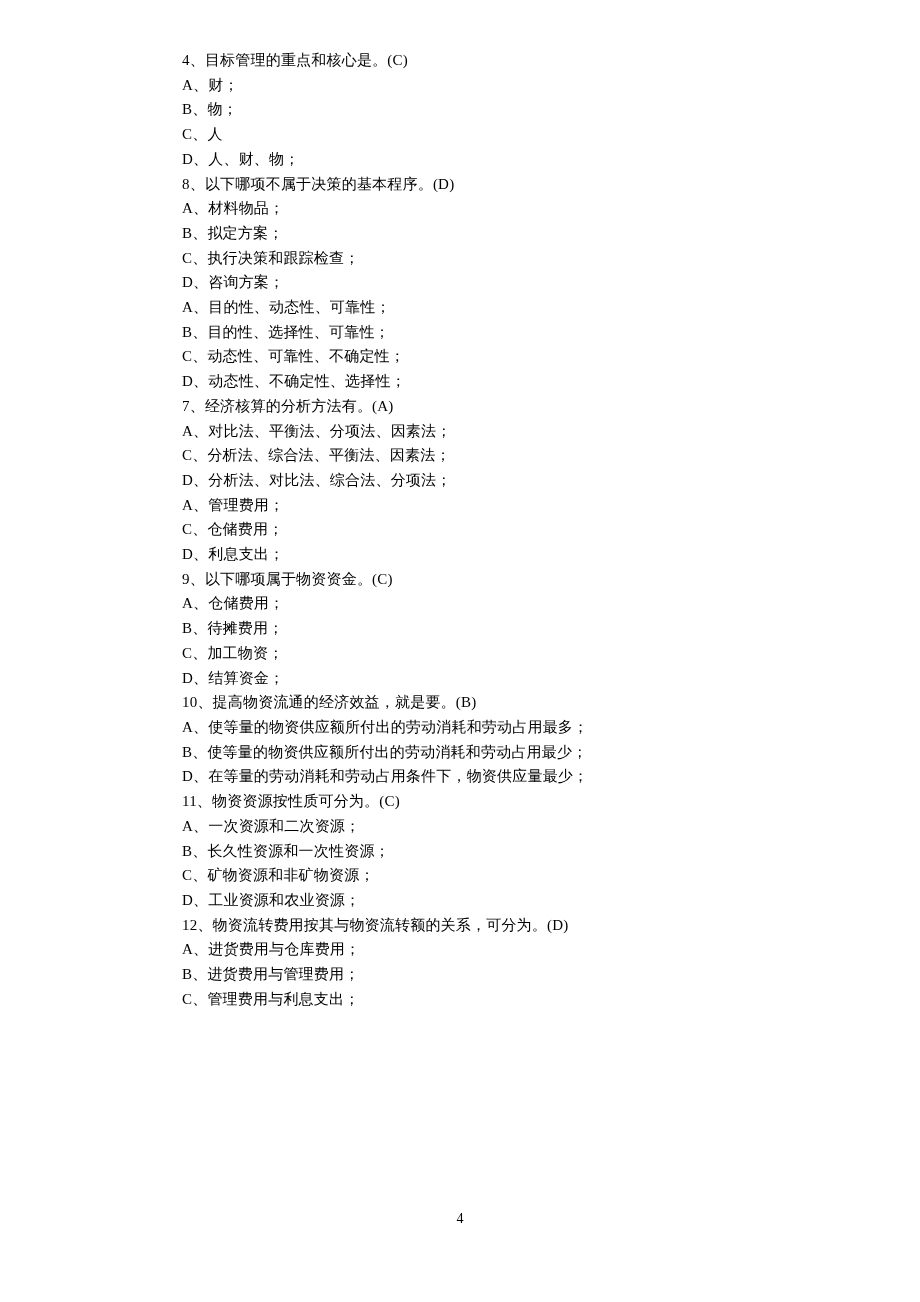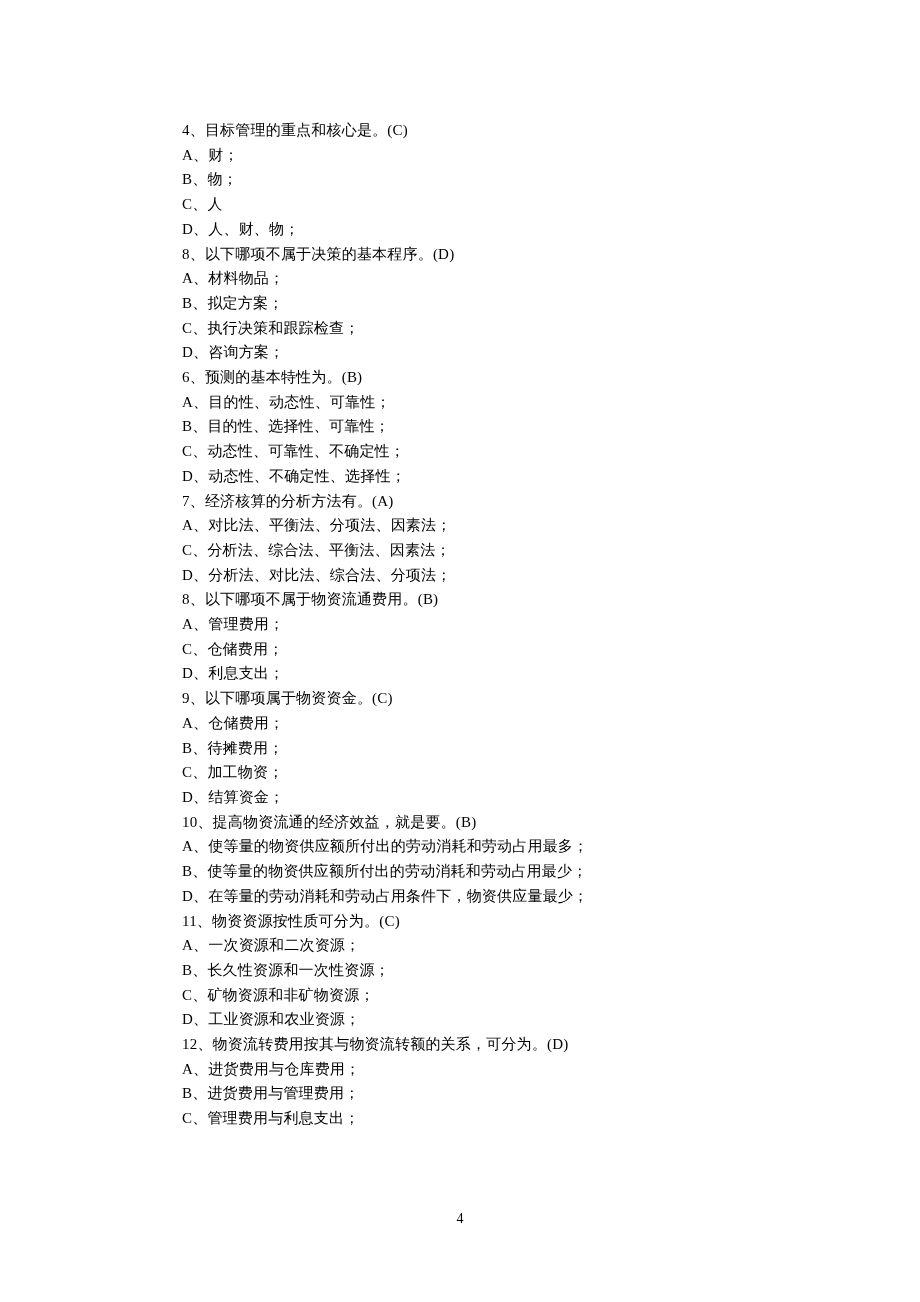--- a/index.html
+++ b/index.html
@@ -10,21 +10,21 @@
     body {
       background: #ffffff;
       width: 920px;
       height: 1302px;
       font-family: "SimSun", "宋体", serif;
       font-size: 15px;
       color: #000000;
       position: relative;
     }
     .content {
-      padding: 118px 0 0 182px;
+      padding: 48px 0 0 182px;
       width: 720px;
     }
     .line {
       line-height: 24.7px;
       white-space: nowrap;
       letter-spacing: 0.2px;
     }
     .page-number {
       position: absolute;
       bottom: 75px;
@@ -42,30 +42,28 @@
   <div class="line">4、目标管理的重点和核心是。(C)</div>
   <div class="line">A、财；</div>
   <div class="line">B、物；</div>
   <div class="line">C、人</div>
   <div class="line">D、人、财、物；</div>
   <div class="line">8、以下哪项不属于决策的基本程序。(D)</div>
   <div class="line">A、材料物品；</div>
   <div class="line">B、拟定方案；</div>
   <div class="line">C、执行决策和跟踪检查；</div>
   <div class="line">D、咨询方案；</div>
-  <div class="line">6、预测的基本特性为。(B)</div>
   <div class="line">A、目的性、动态性、可靠性；</div>
   <div class="line">B、目的性、选择性、可靠性；</div>
   <div class="line">C、动态性、可靠性、不确定性；</div>
   <div class="line">D、动态性、不确定性、选择性；</div>
   <div class="line">7、经济核算的分析方法有。(A)</div>
   <div class="line">A、对比法、平衡法、分项法、因素法；</div>
   <div class="line">C、分析法、综合法、平衡法、因素法；</div>
   <div class="line">D、分析法、对比法、综合法、分项法；</div>
-  <div class="line">8、以下哪项不属于物资流通费用。(B)</div>
   <div class="line">A、管理费用；</div>
   <div class="line">C、仓储费用；</div>
   <div class="line">D、利息支出；</div>
   <div class="line">9、以下哪项属于物资资金。(C)</div>
   <div class="line">A、仓储费用；</div>
   <div class="line">B、待摊费用；</div>
   <div class="line">C、加工物资；</div>
   <div class="line">D、结算资金；</div>
   <div class="line">10、提高物资流通的经济效益，就是要。(B)</div>
   <div class="line">A、使等量的物资供应额所付出的劳动消耗和劳动占用最多；</div>

